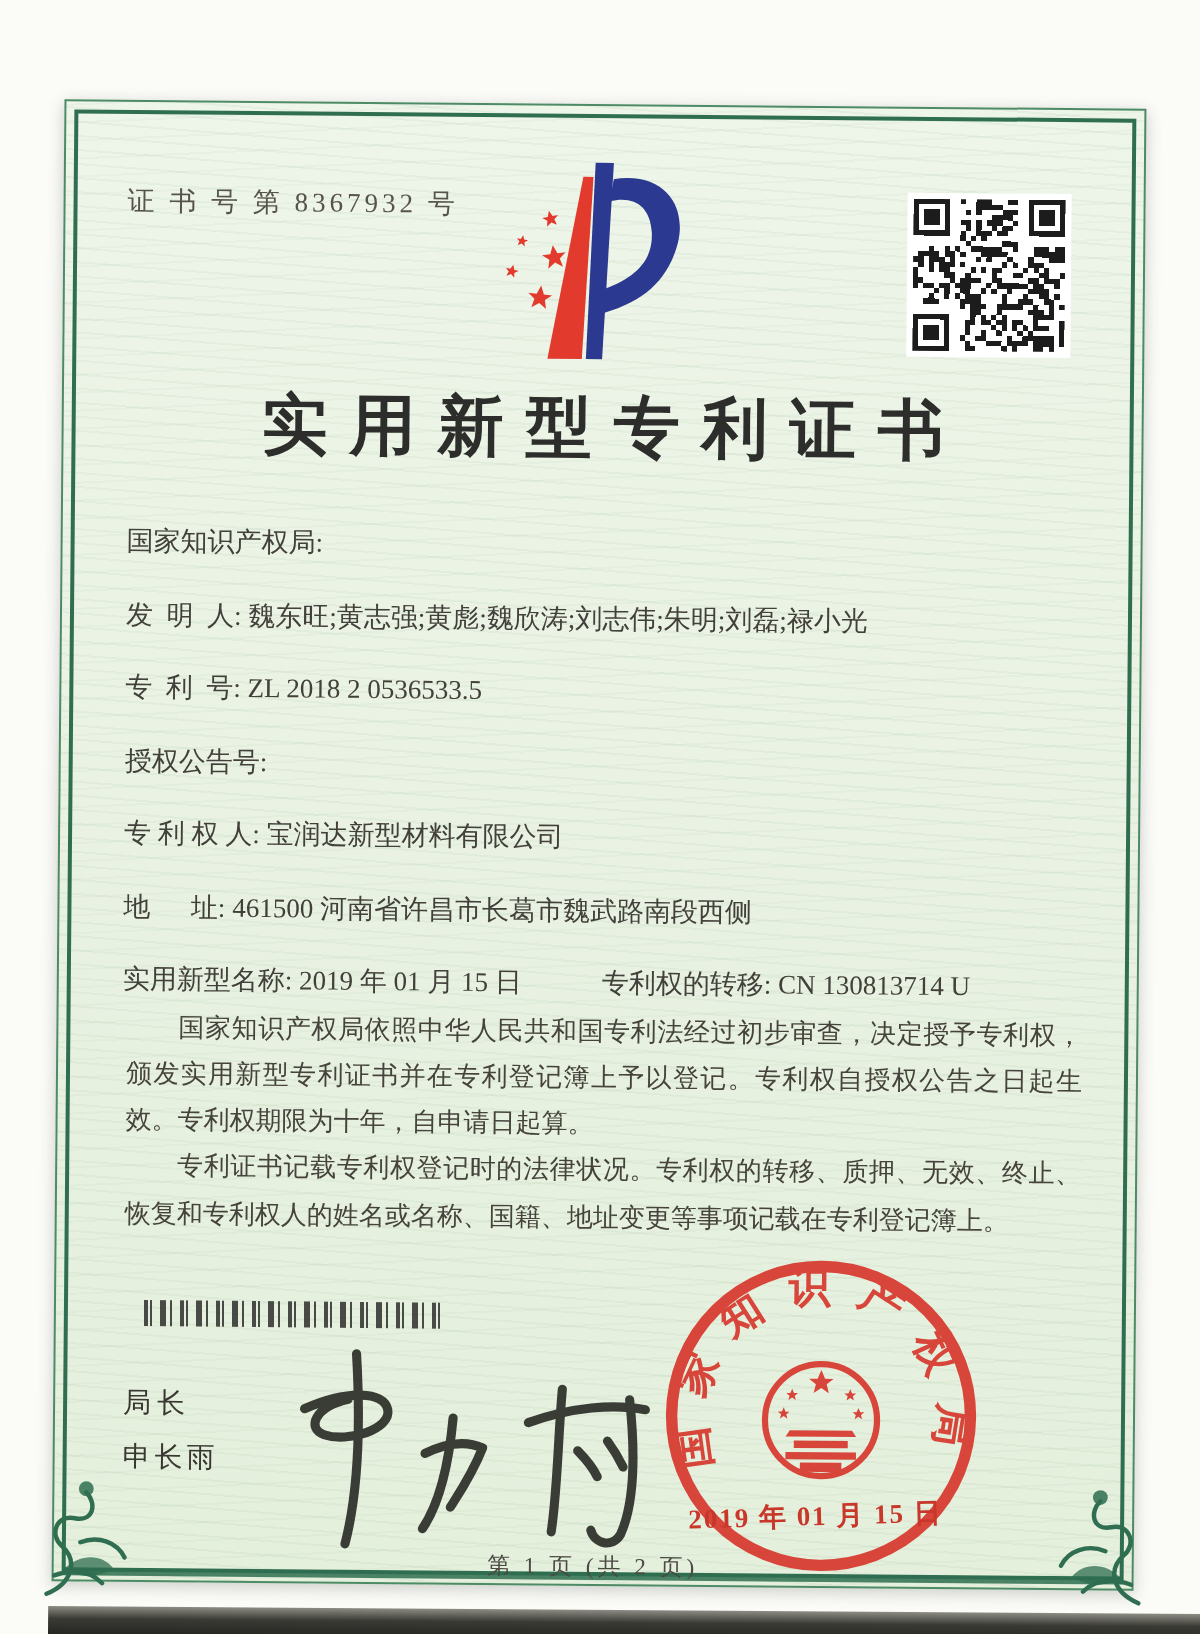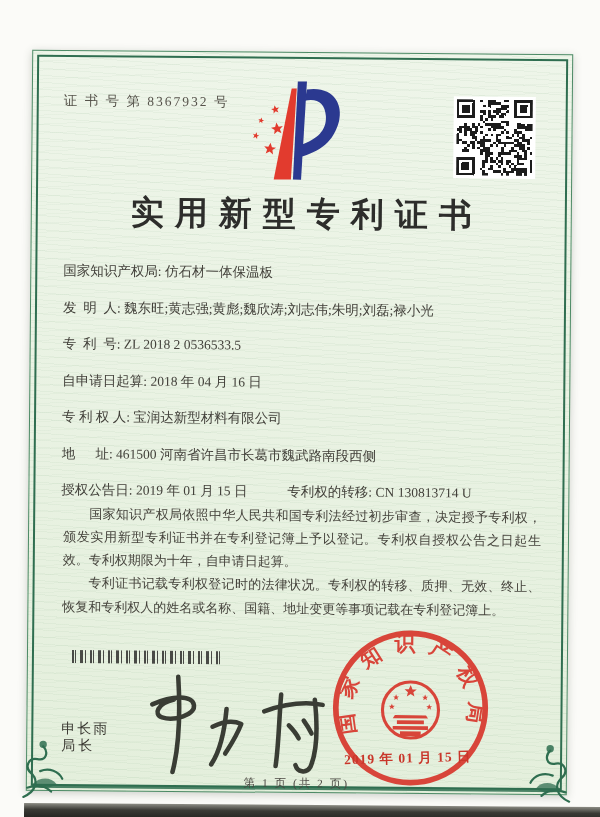--- a/index.html
+++ b/index.html
@@ -51,21 +51,21 @@
   .barcode{
     position:absolute;left:45px;top:600px;width:150px;height:13px;
     background:
       repeating-linear-gradient(90deg,
         #2d2d2b 0 2px, rgba(0,0,0,0) 2px 3px,
         #2d2d2b 3px 4px, rgba(0,0,0,0) 4px 8px,
         #2d2d2b 8px 11px, rgba(0,0,0,0) 11px 13px,
         #2d2d2b 13px 14px, rgba(0,0,0,0) 14px 18px);
     opacity:.85;
   }
-  .director-title{position:absolute;left:35px;top:643px;font-size:14px;letter-spacing:3px;color:#3a3832;font-family:Liberation Serif, serif;margin-top:44px;}
+  .director-title{position:absolute;left:35px;top:643px;font-size:14px;letter-spacing:3px;color:#3a3832;font-family:Liberation Serif, serif;}
   .director-name{position:absolute;left:35px;top:670px;font-size:14px;letter-spacing:2px;color:#3a3832;font-family:"Liberation Sans","DejaVu Sans",sans-serif;}
   .signature{position:absolute;left:96px;top:612px;width:218px;height:118px;opacity:.88;}
   .seal{position:absolute;left:301px;top:572px;width:166px;height:166px;opacity:.93;}
   .seal-date{
     position:absolute;left:318px;top:696px;width:160px;
     font-size:13.5px;font-weight:bold;color:#c9362a;letter-spacing:1px;
     transform:rotate(-2deg);white-space:pre;
   }
   .footer{
     position:absolute;left:0;right:0;top:724px;text-align:center;
@@ -420,45 +420,43 @@
             <rect x="26" y="28" width="1" height="1"></rect>
           </g>
       </svg>
     </div>
 
     <div class="title">实用新型专利证书</div>
 
     <div class="fields">
       <div class="row">
         <span class="label">国家知识产权局: </span>
-        <span class="value">仿石材一体保温板</span>
       </div>
       <div class="row">
         <span class="label">发  明  人: </span>
         <span class="value">魏东旺;黄志强;黄彪;魏欣涛;刘志伟;朱明;刘磊;禄小光</span>
       </div>
       <div class="row">
         <span class="label">专  利  号: </span>
         <span class="value">ZL 2018 2 0536533.5</span>
       </div>
       <div class="row">
-        <span class="label">自申请日起算: </span>
-        <span class="value">2018 年 04 月 16 日</span>
+        <span class="label">授权公告号: </span>
       </div>
       <div class="row">
         <span class="label">专 利 权 人: </span>
         <span class="value">宝润达新型材料有限公司</span>
       </div>
       <div class="row">
         <span class="label">地      址: </span>
         <span class="value">461500 河南省许昌市长葛市魏武路南段西侧</span>
       </div>
       <div class="row grant-row">
         <span>
-          <span class="label">授权公告日: </span><span class="value">2019 年 01 月 15 日</span>
+          <span class="label">实用新型名称: </span><span class="value">2019 年 01 月 15 日</span>
         </span>
         <span>
           <span class="label">专利权的转移: </span><span class="value">CN 130813714 U</span>
         </span>
       </div>
     </div>
 
     <div class="body-text">
       <p>国家知识产权局依照中华人民共和国专利法经过初步审查，决定授予专利权，颁发实用新型专利证书并在专利登记簿上予以登记。专利权自授权公告之日起生效。专利权期限为十年，自申请日起算。</p>
       <p>专利证书记载专利权登记时的法律状况。专利权的转移、质押、无效、终止、恢复和专利权人的姓名或名称、国籍、地址变更等事项记载在专利登记簿上。</p>

